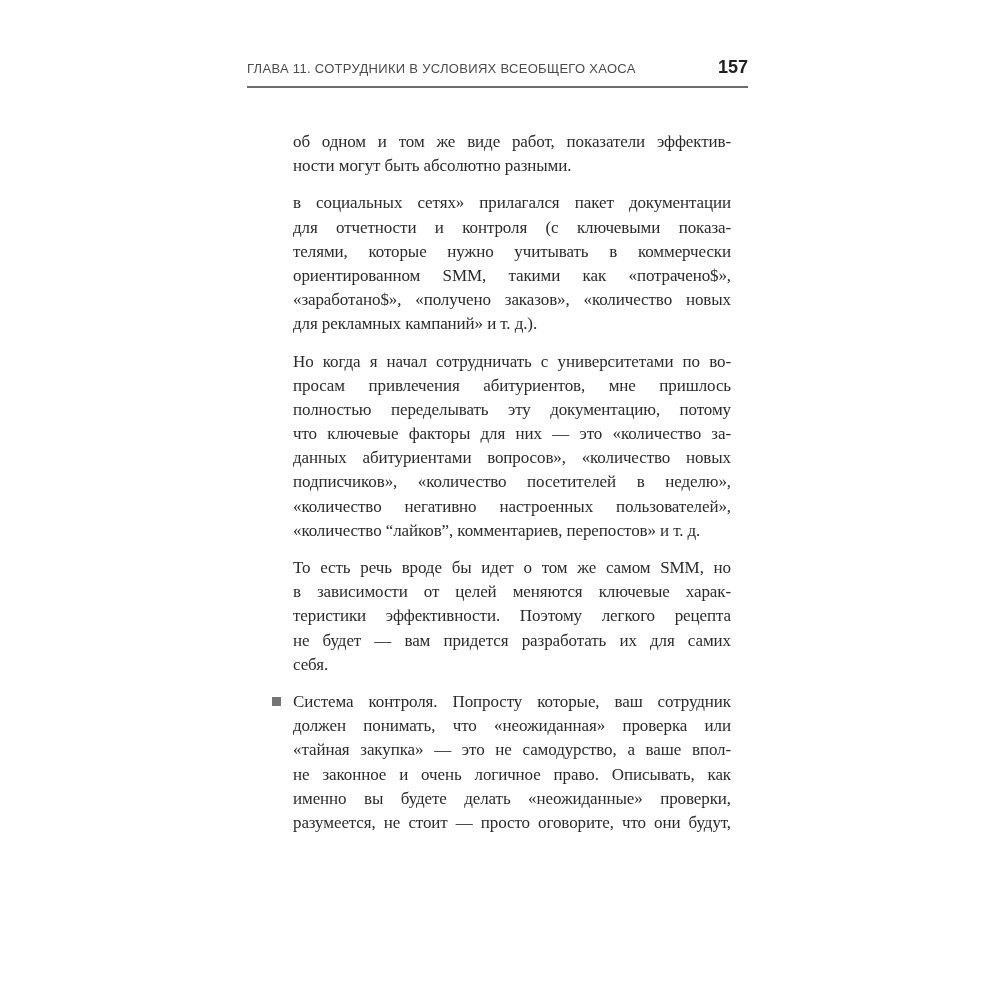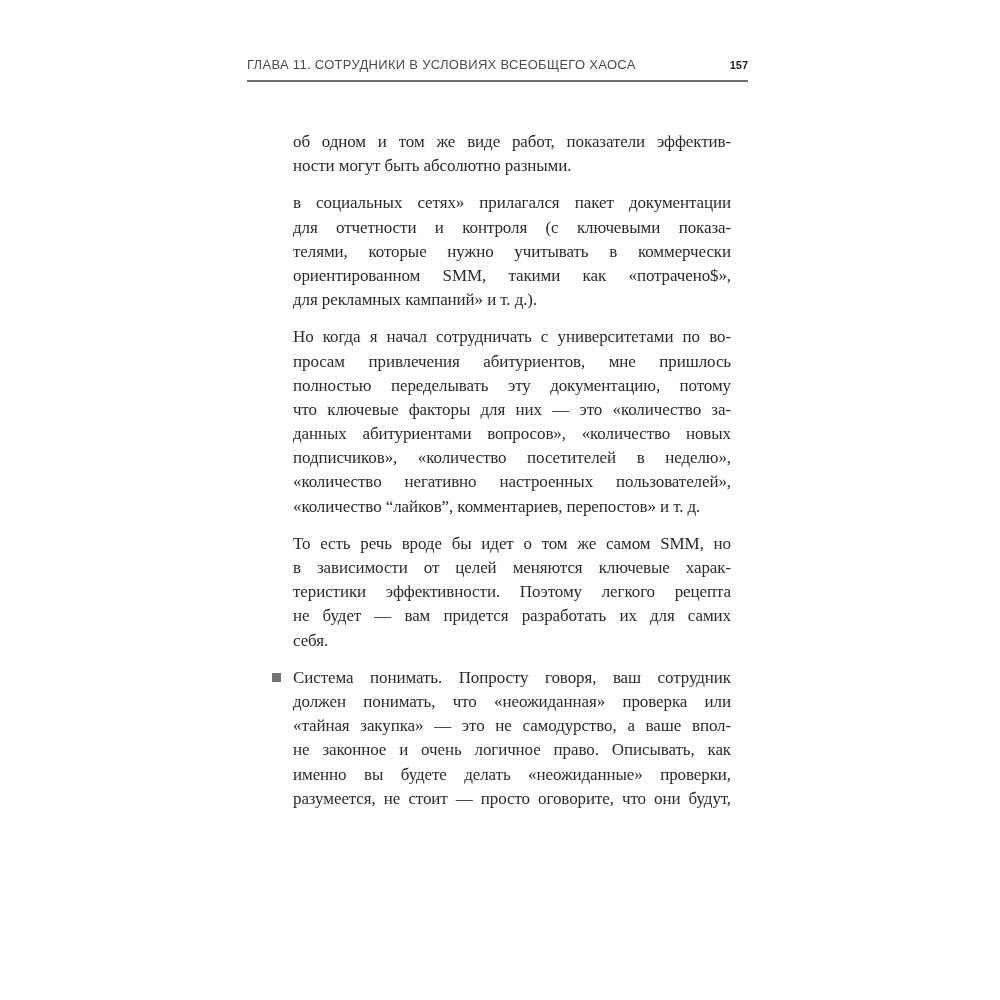--- a/index.html
+++ b/index.html
@@ -26,21 +26,21 @@
     padding-bottom: 8px;
     font-family: "Liberation Sans", sans-serif;
   }
   .chapter {
     font-size: 13px;
     letter-spacing: 0.3px;
     color: #4c4c4c;
     font-weight: 400;
   }
   .pagenum {
-    font-size: 11px;
+    font-size: 18px;
     font-weight: 700;
     color: #1f1f1f;
   }
   .text-column {
     position: absolute;
     left: 293px;
     top: 130px;
     width: 452px;
     font-family: "Liberation Serif", serif;
     font-size: 17px;
@@ -88,20 +88,21 @@
     <div class="para">
         <div class="line">об одном и том же виде работ, показатели эффектив-</div>
         <div class="line last">ности могут быть абсолютно разными.</div>
       </div>
 
     <div class="para">
         <div class="line">в социальных сетях» прилагался пакет документации</div>
         <div class="line">для отчетности и контроля (с ключевыми показа-</div>
         <div class="line">телями, которые нужно учитывать в коммерчески</div>
         <div class="line">ориентированном SMM, такими как «потрачено$»,</div>
+        <div class="line">«заработано$», «получено заказов», «количество новых</div>
         <div class="line last">для рекламных кампаний» и т. д.).</div>
       </div>
 
     <div class="para">
         <div class="line">Но когда я начал сотрудничать с университетами по во-</div>
         <div class="line">просам привлечения абитуриентов, мне пришлось</div>
         <div class="line">полностью переделывать эту документацию, потому</div>
         <div class="line">что ключевые факторы для них — это «количество за-</div>
         <div class="line">данных абитуриентами вопросов», «количество новых</div>
         <div class="line">подписчиков», «количество посетителей в неделю»,</div>
@@ -113,21 +114,21 @@
         <div class="line">То есть речь вроде бы идет о том же самом SMM, но</div>
         <div class="line">в зависимости от целей меняются ключевые харак-</div>
         <div class="line">теристики эффективности. Поэтому легкого рецепта</div>
         <div class="line">не будет — вам придется разработать их для самих</div>
         <div class="line last">себя.</div>
       </div>
 
     <div class="para bullet-item">
       <span class="bullet-square"></span>
       <div>
-          <div class="line">Система понимать. Попросту говоря, ваш сотрудник</div>
+          <div class="line">Система контроля. Попросту которые, ваш сотрудник</div>
           <div class="line">должен понимать, что «неожиданная» проверка или</div>
           <div class="line">«тайная закупка» — это не самодурство, а ваше впол-</div>
           <div class="line">не законное и очень логичное право. Описывать, как</div>
           <div class="line">именно вы будете делать «неожиданные» проверки,</div>
           <div class="line">разумеется, не стоит — просто оговорите, что они будут,</div>
         </div>
     </div>
 
   </main>
 

